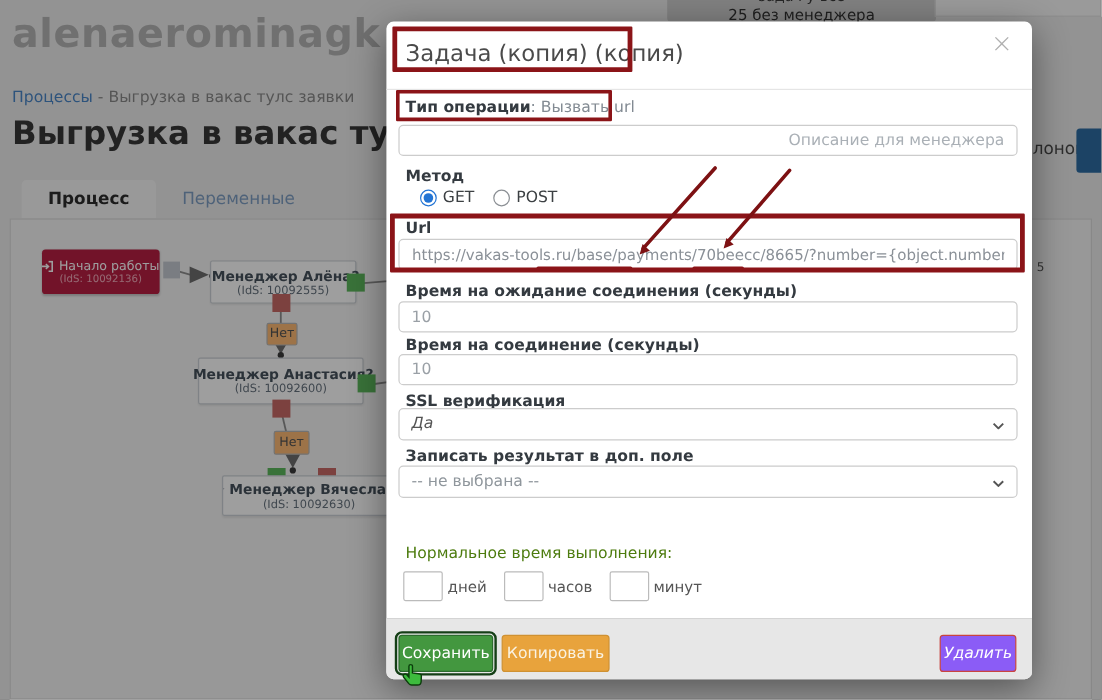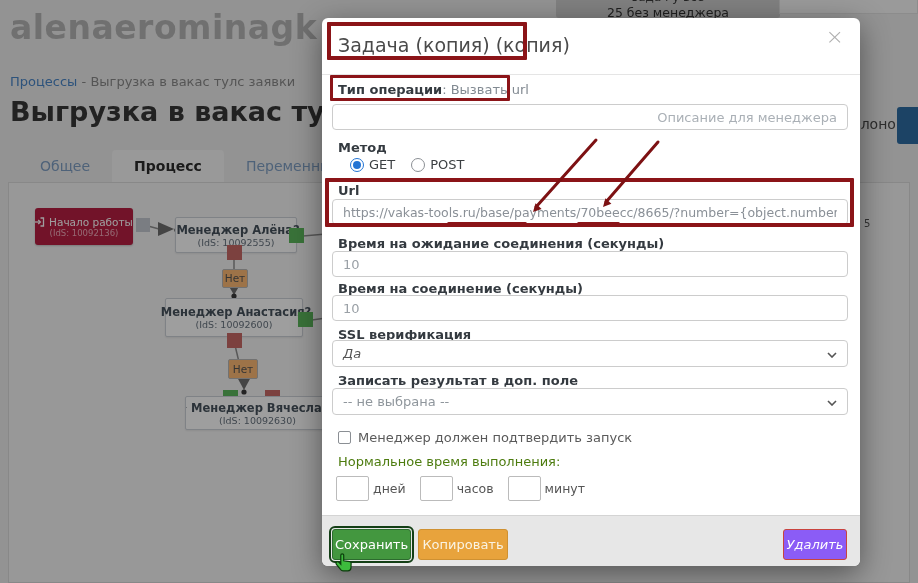--- a/index.html
+++ b/index.html
@@ -98,21 +98,20 @@
 
   <div class="crumbs">
     <a>Процессы</a>
     <span>-</span>
     <span>Выгрузка в вакас тулс заявки</span>
   </div>
 
   <div class="h1">Выгрузка в вакас тулс заявки</div>
 
   <div class="tabs">
-    <div class="tab">Общее</div>
     <div class="tab active">Процесс</div>
     <div class="tab">Переменные</div>
   </div>
 
   <div class="canvas"></div>
 
   <svg class="edges">
     <line x1="148" y1="226" x2="159" y2="229" stroke="#8f8f8f" stroke-width="1.5"></line>
     <polygon points="158,222 174,229 158,236" fill="#6e6e6e"></polygon>
     <circle cx="177" cy="230" r="2.6" fill="#3a3a3a"></circle>
@@ -224,24 +223,20 @@
     </div>
 
     <div class="row blabel" style="top:355px;">Записать результат в доп. поле</div>
     <div class="sel" style="top:370px;color:#8f969c;">
       <span>-- не выбрана --</span>
       <svg class="chev" width="10" height="6" viewBox="0 0 10 6">
           <polyline points="1,1 5,5 9,1" fill="none" stroke="#555" stroke-width="1.6"></polyline>
         </svg>
     </div>
 
-    <div class="cbx-row">
-      <span class="cbx"></span>
-      <span>Менеджер должен подтвердить запуск</span>
-    </div>
 
     <div class="row soft" style="top:436px;">Нормальное время выполнения:</div>
     <div class="time-row">
       <input style="">
       <span class="u">дней</span>
       <input style="">
       <span class="u">часов</span>
       <input style="">
       <span class="u">минут</span>
     </div>

